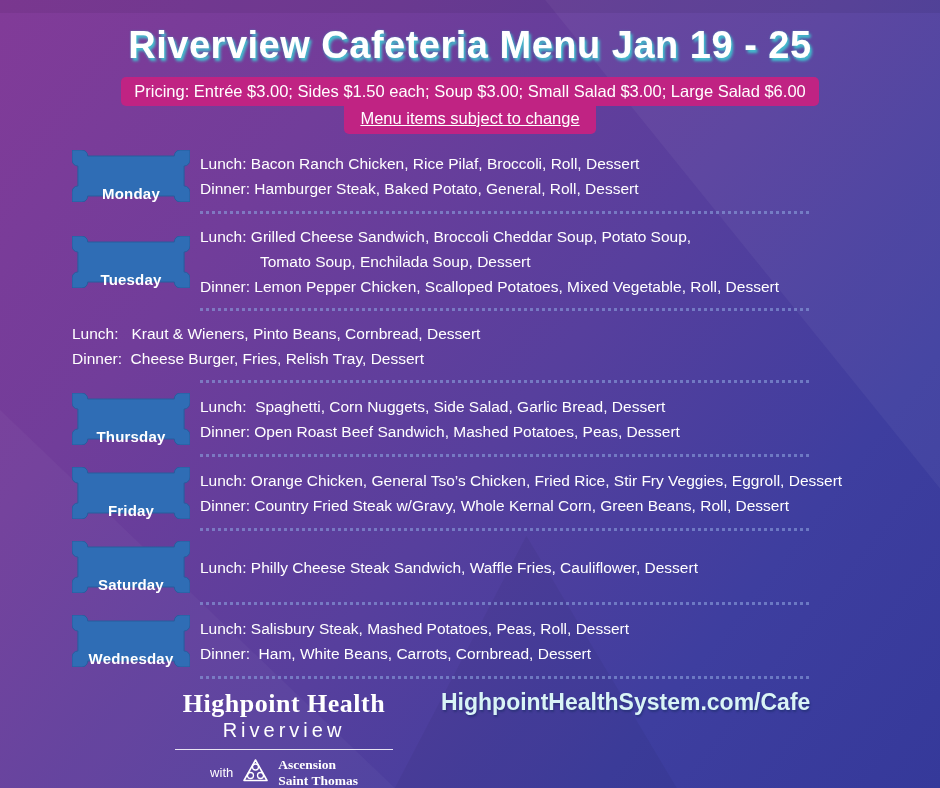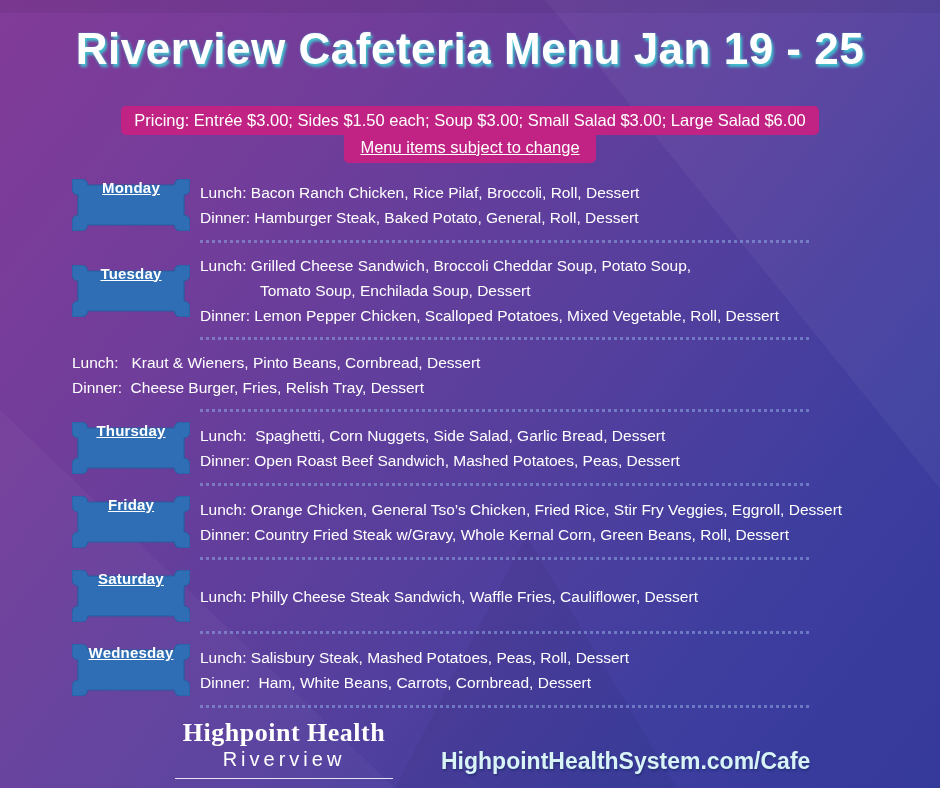--- a/index.html
+++ b/index.html
@@ -15,58 +15,57 @@
   .deco{position:absolute;inset:0;pointer-events:none;}
   .deco-tri-right{clip-path:polygon(58% 0,100% 0,100% 62%);background:rgba(255,255,255,0.045);}
   .deco-tri-left{clip-path:polygon(0 52%,0 100%,42% 100%);background:rgba(255,255,255,0.03);}
   .deco-band-top{height:13px;inset:auto;top:0;left:0;right:0;background:rgba(0,0,0,0.06);}
   .deco-wedge{clip-path:polygon(42% 100%,72% 100%,56% 68%);background:rgba(0,0,0,0.045);}
 
   .page-title{
     position:relative;
     margin:24px 30px 0;
     text-align:center;
-    font-size:44px;
+    font-size:38px;
     font-weight:bold;
     letter-spacing:0.5px;
     text-shadow:2px 3px 3px rgba(63,199,209,0.95), 0 0 2px rgba(63,199,209,0.55);
     white-space:nowrap;
   }
   .pricing{
     position:relative;
     margin-top:10px;
     display:flex;flex-direction:column;align-items:center;
   }
   .pricing-line{
     background:#c02383;
     border-radius:5px;
     padding:4px 13px;
     font-size:16.5px;
     line-height:21px;
     white-space:nowrap;
-    margin-top:22px;
   }
   .pricing-note{
     background:#c02383;
     border-radius:0 0 5px 5px;
     padding:3px 16px 5px;
     margin-top:-1px;
     font-size:16.5px;
     line-height:21px;
     text-decoration:underline;
   }
   .days{
     position:relative;
     margin:16px 0 0 72px;
   }
   .day-row{display:flex;align-items:center;gap:10px;}
   .day-badge{
     position:relative;flex:none;
     width:118px;height:52px;
-    display:flex;align-items:flex-start;justify-content:center;text-decoration:underline;
+    display:flex;align-items:flex-end;justify-content:center;
   }
   .day-badge svg{position:absolute;inset:0;width:100%;height:100%;}
   .day-label{
     position:relative;
     font-size:15px;font-weight:bold;letter-spacing:0.2px;
   }
   .day-lines{white-space:pre-wrap;}
   .menu-line{font-size:15.5px;line-height:25px;}
   .menu-line.indent{padding-left:60px;}
   .day-sep{
@@ -91,21 +90,20 @@
   }
   .logo-divider{width:100%;border:none;border-top:1px solid rgba(255,255,255,0.85);margin:7px 0 7px;}
   .partner-row{display:flex;align-items:center;gap:9px;}
   .partner-with{font-size:13px;text-align:center;}
   .partner-names{
     font-family:"Liberation Serif", serif;
     font-size:13.5px;font-weight:bold;line-height:1.15;
   }
   .site-url{
     align-self:flex-start;
-    margin-top:30px;
     font-size:23px;font-weight:bold;
     color:#d9f4f6;
     text-shadow:1px 2px 2px rgba(20,40,90,0.45);
     white-space:nowrap;
   }
 </style>
 </head>
 <body>
 
 <div class="canvas">

